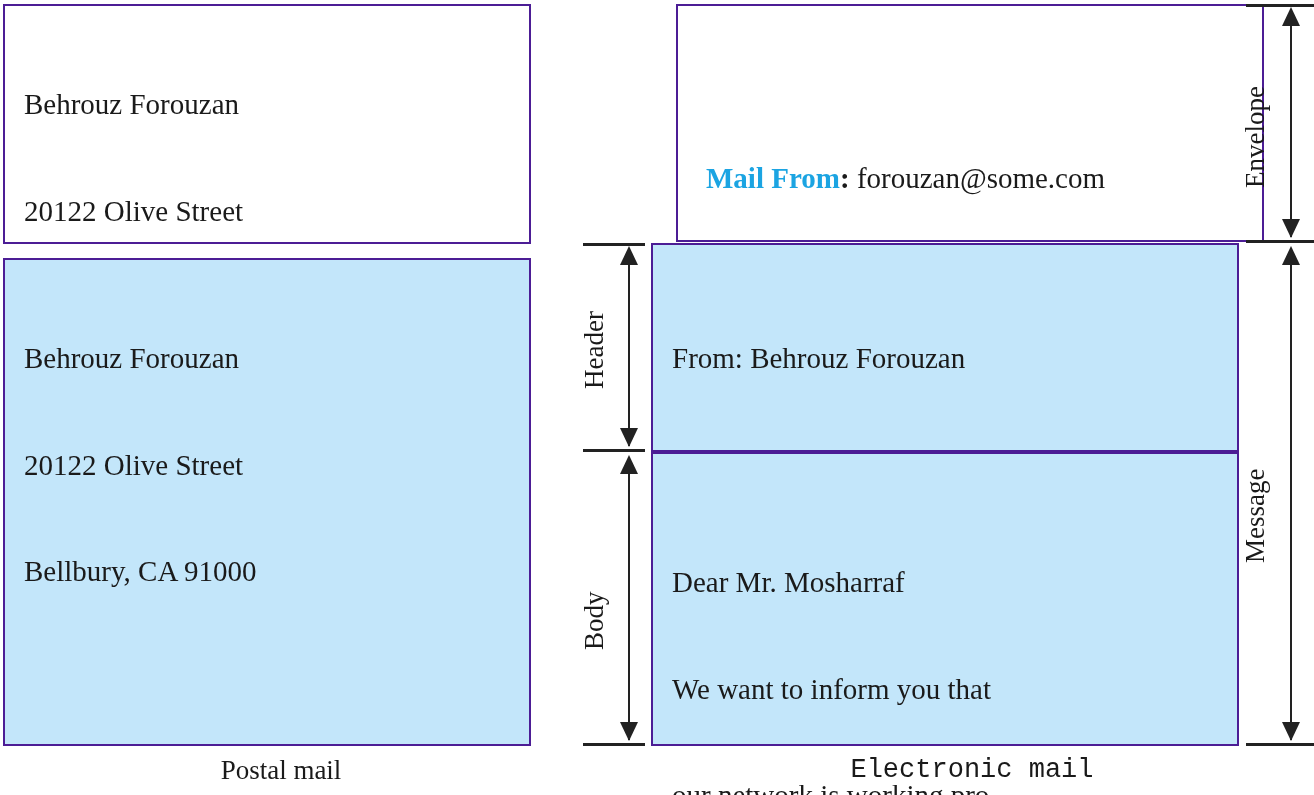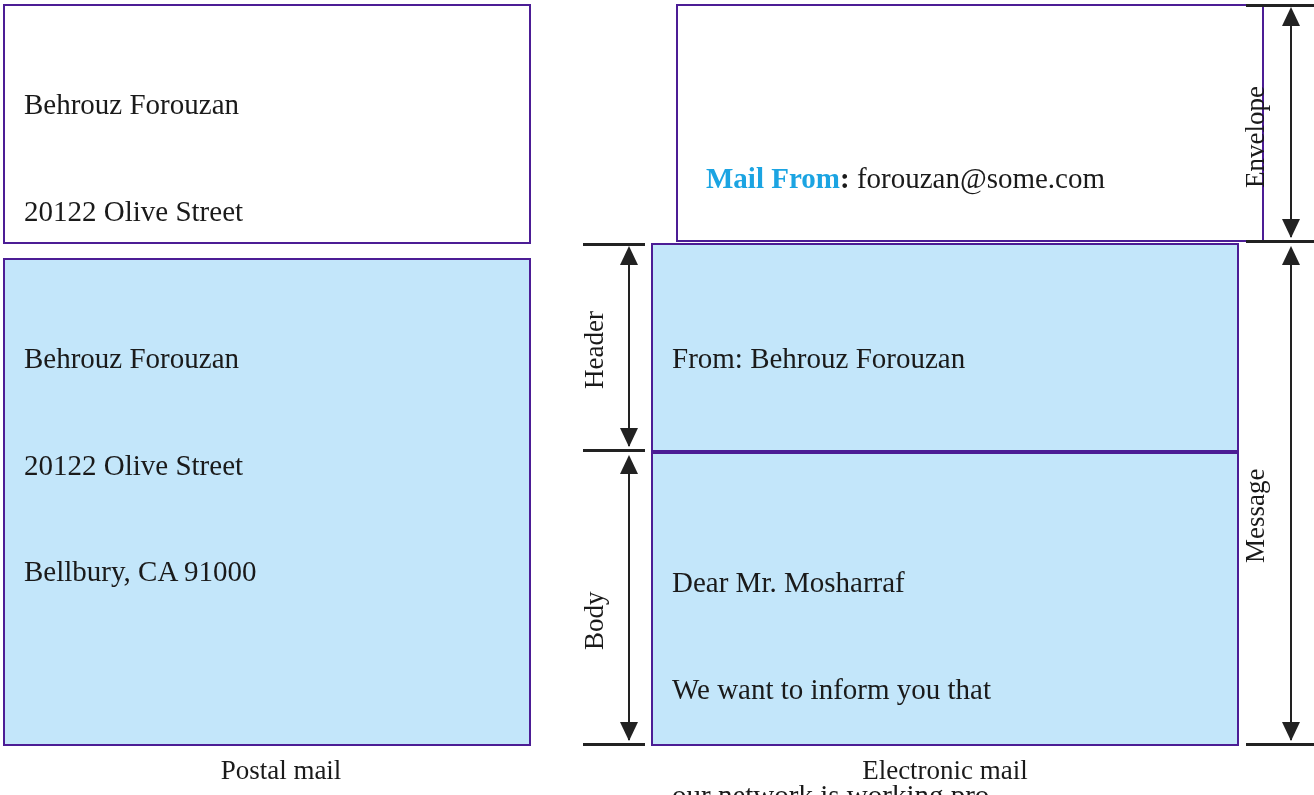--- a/index.html
+++ b/index.html
@@ -63,21 +63,21 @@
   .cmd-colon.plain { font-weight: normal; }
 
   
   .caption {
     position: absolute;
     font-size: 27px;
     text-align: center;
     white-space: nowrap;
   }
   #caption-postal     { left: 0px;   top: 755px; width: 534px; margin-left: 14px; }
-  #caption-electronic { left: 651px; top: 755px; width: 588px; }
+  #caption-electronic { left: 678px; top: 755px; width: 588px; font-family: Liberation Mono, monospace; }
 
   
   .dim {
     position: absolute;
     width: 0; height: 0;
   }
   .dim .tick {
     position: absolute;
     height: 3px;
     background: #222;

